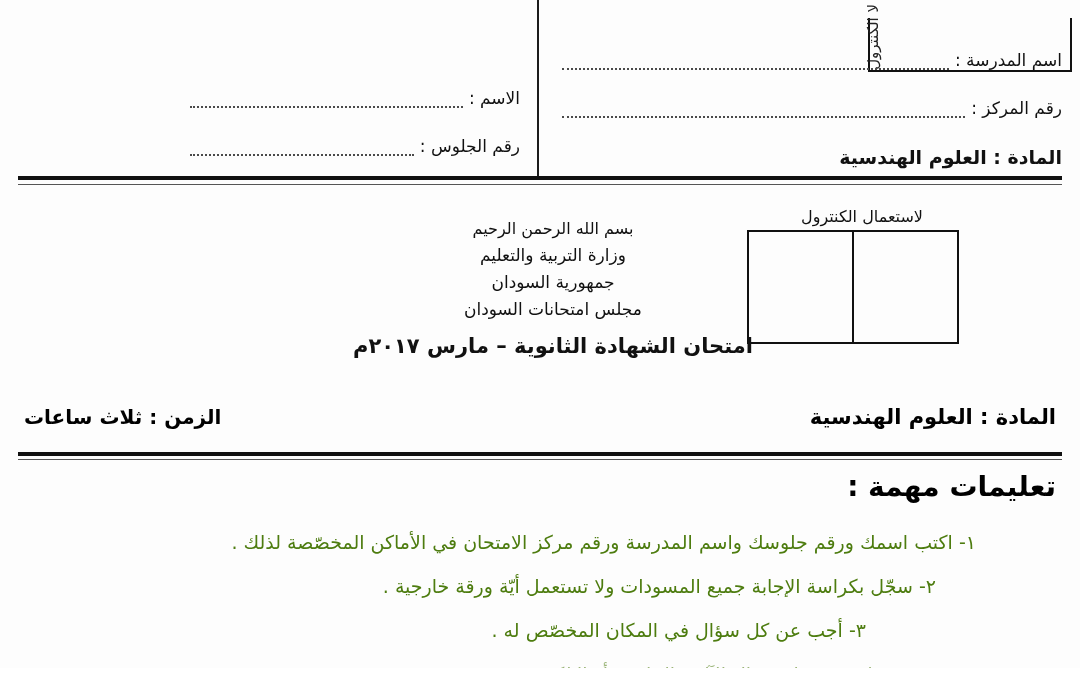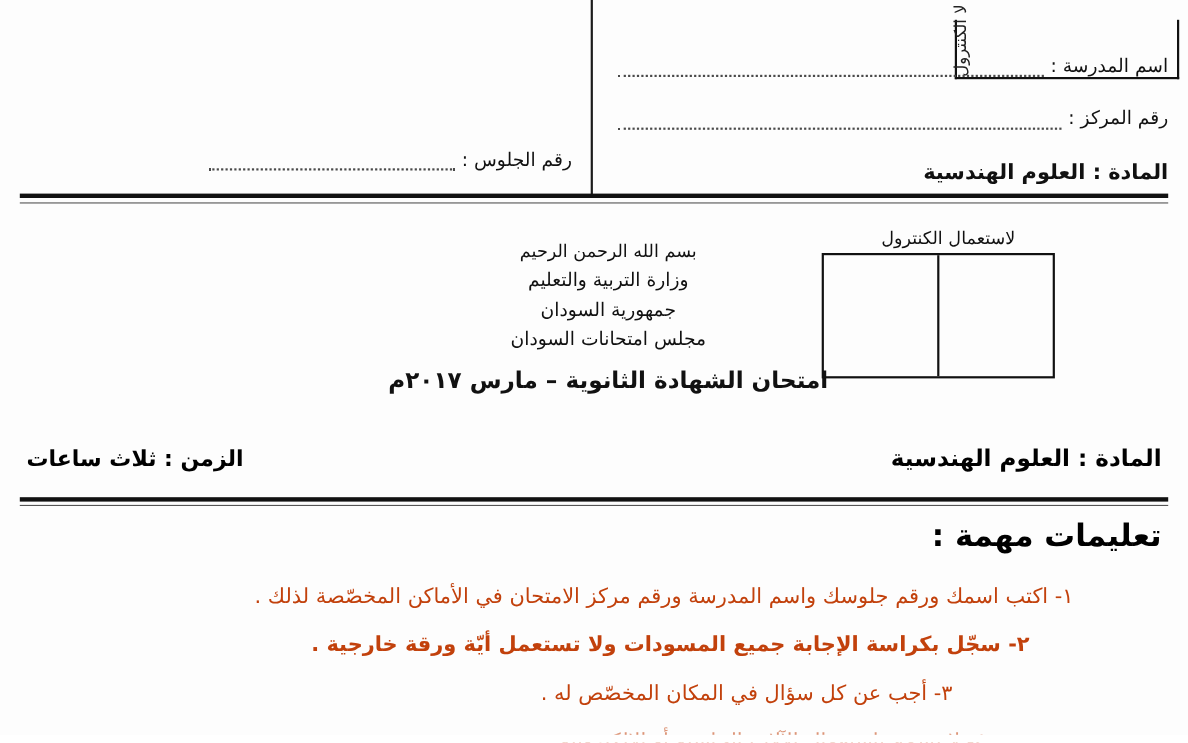--- a/index.html
+++ b/index.html
@@ -70,21 +70,21 @@
   }
   .field .dots {
     flex: 1;
     border-bottom: 2px dotted #4a4a4a;
     height: 16px;
     min-width: 40px;
   }
 
   
   .f-name   { top: 88px;  right: 560px; width: 330px; }
-  .f-seat   { top: 136px; right: 560px; width: 330px; align-items: center; }
+  .f-seat   { top: 136px; right: 560px; width: 330px; }
 
   
   .f-school { top: 50px;  right: 18px;  width: 500px; }
   .f-center { top: 98px;  right: 18px;  width: 500px; }
   .f-subject{ top: 146px; right: 18px;  width: 500px; }
 
   .f-subject .lbl { font-size: 19px; font-weight: bold; }
 
   .top-box {
     position: absolute;
@@ -240,45 +240,49 @@
     position: absolute;
     top: 520px;
     right: 24px;
     left: 24px;
   }
   .instr-list .item {
     font-size: 19px;
     line-height: 44px;
     text-align: right;
     padding-right: 28px;
-    color: #c2410c;
+    color: #4d7c0f;
     white-space: nowrap;
   }
   .instr-list .item.i1 { padding-right: 80px; }
-  .instr-list .item.i2 { padding-right: 120px; font-weight: bold; }
+  .instr-list .item.i2 { padding-right: 120px; }
   .instr-list .item.i3 { padding-right: 190px; }
   .instr-list .item.i4 { padding-right: 160px; opacity: .55; }
   .clip-bottom {
     position: absolute;
     left: 0; top: 668px; width: 1080px; height: 7px;
     background: #ffffff;
   }
 </style>
 </head>
 <body>
 
 <div class="page">
 
   <div class="top-block">
 
     <div class="vrule"></div>
 
     <div class="top-box"></div>
     <div class="side-vert-label">لا الكنترول</div>
 
+    <div class="field f-name">
+      <span class="lbl">الاسم :</span>
+      <span class="dots"></span>
+    </div>
 
     <div class="field f-seat">
       <span class="lbl">رقم الجلوس :</span>
       <span class="dots"></span>
     </div>
 
     <div class="field f-center">
       <span class="lbl">رقم المركز :</span>
       <span class="dots"></span>
     </div>

